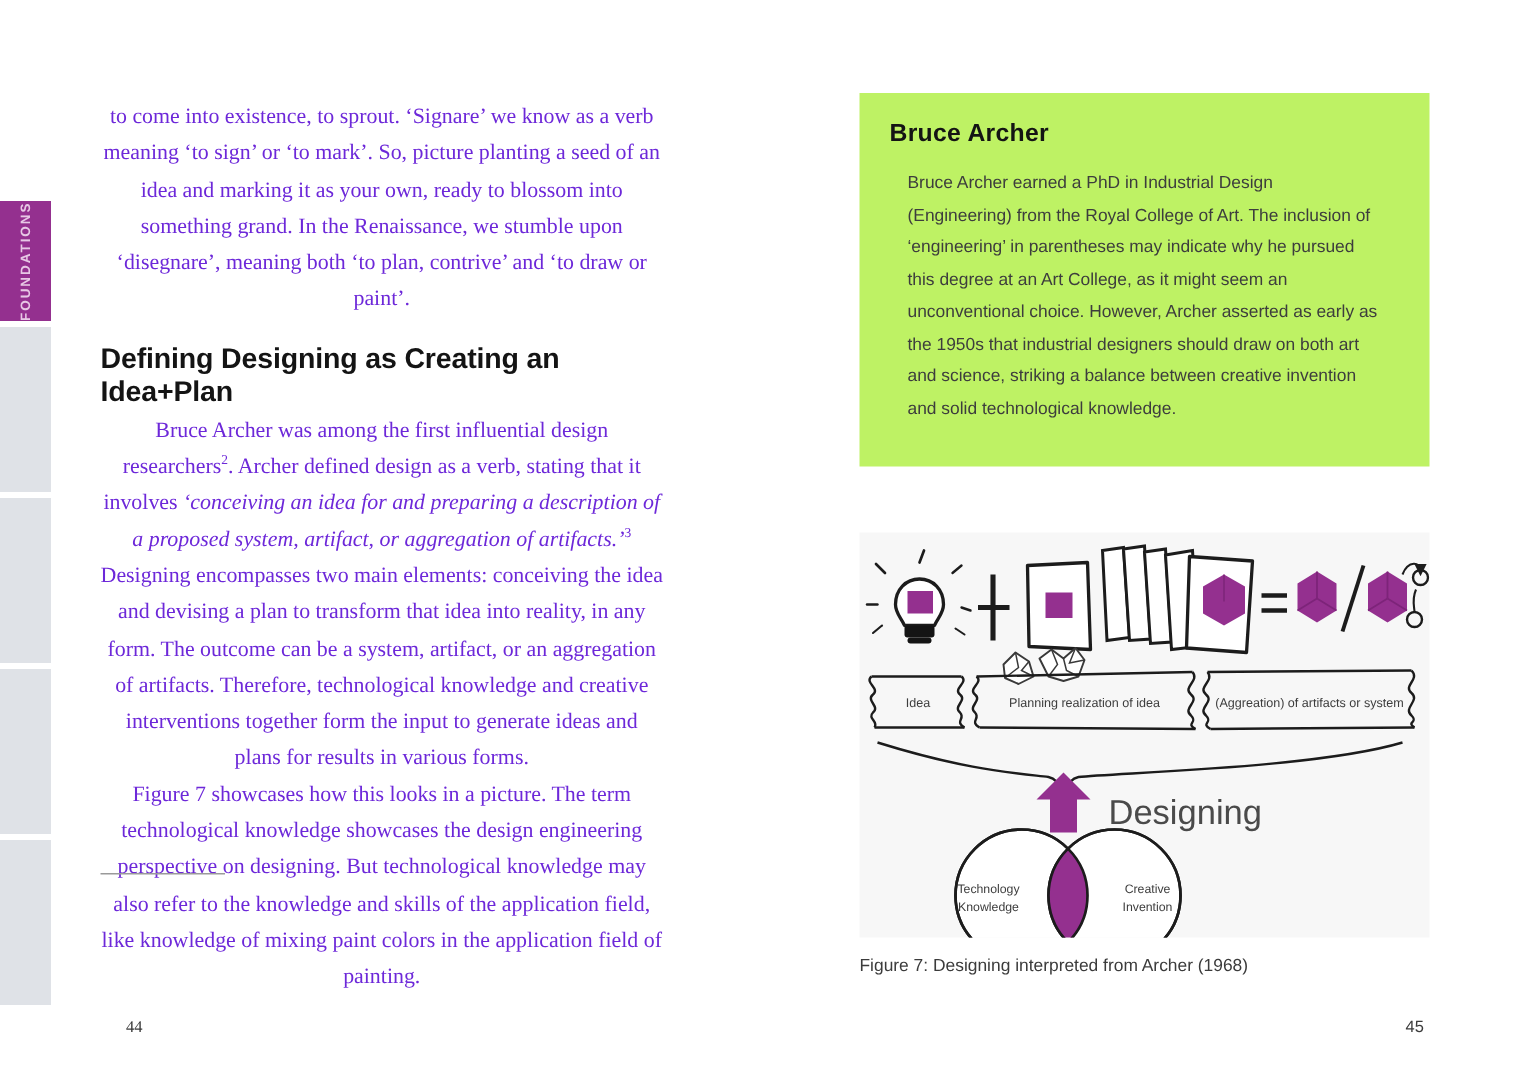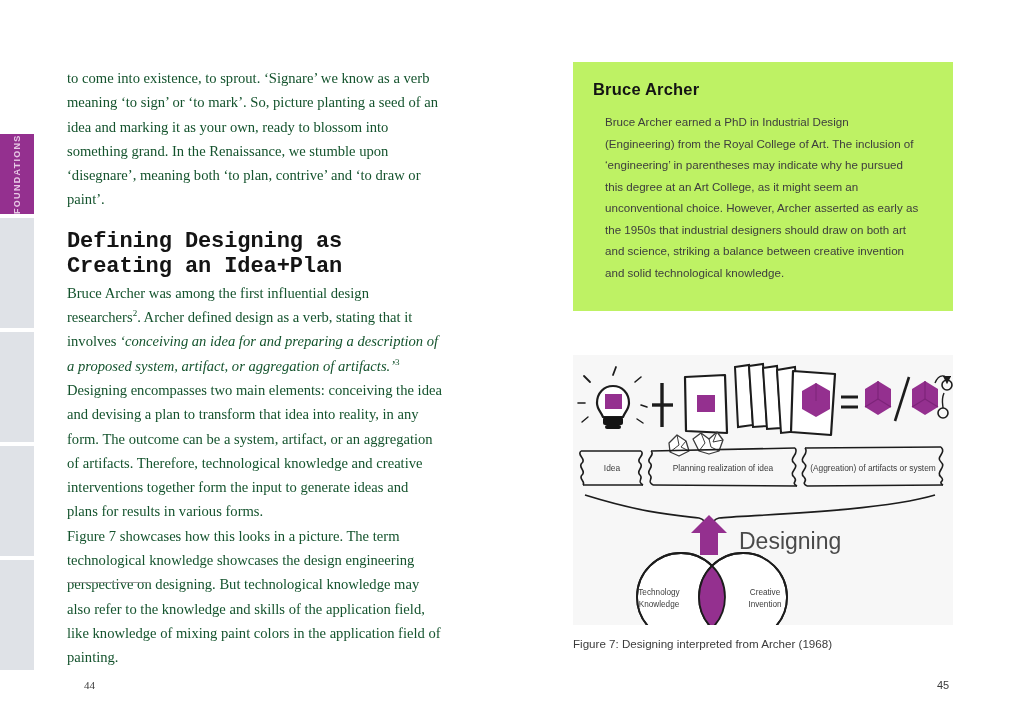--- a/index.html
+++ b/index.html
@@ -67,33 +67,33 @@
     top: 62px;
     width: 380px;
   }
 
   
   .body-par {
     font-family: "Liberation Serif", serif;
     font-size: 14.6px;
     line-height: 24.3px;
     margin: 0;
-    color: #14532d;
-    text-align: left;
+    color: #6d28d9;
+    text-align: center;
   }
   .body-par .it { font-style: italic; }
   .body-par sup {
     font-size: 9px;
     vertical-align: super;
     line-height: 0;
   }
 
   h2.section-heading {
-    font-family: Liberation Mono, monospace;
-    font-size: 22px;
+    font-family: Liberation Sans, sans-serif;
+    font-size: 19px;
     font-weight: bold;
     letter-spacing: -0.1px;
     margin: 17px 0 2px 0;
     color: #141414;
   }
 
   
   #footnotes {
     position: absolute;
     left: 67px;

